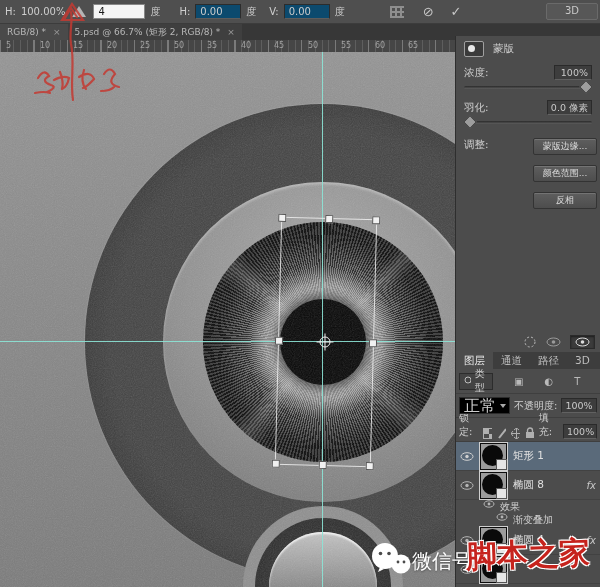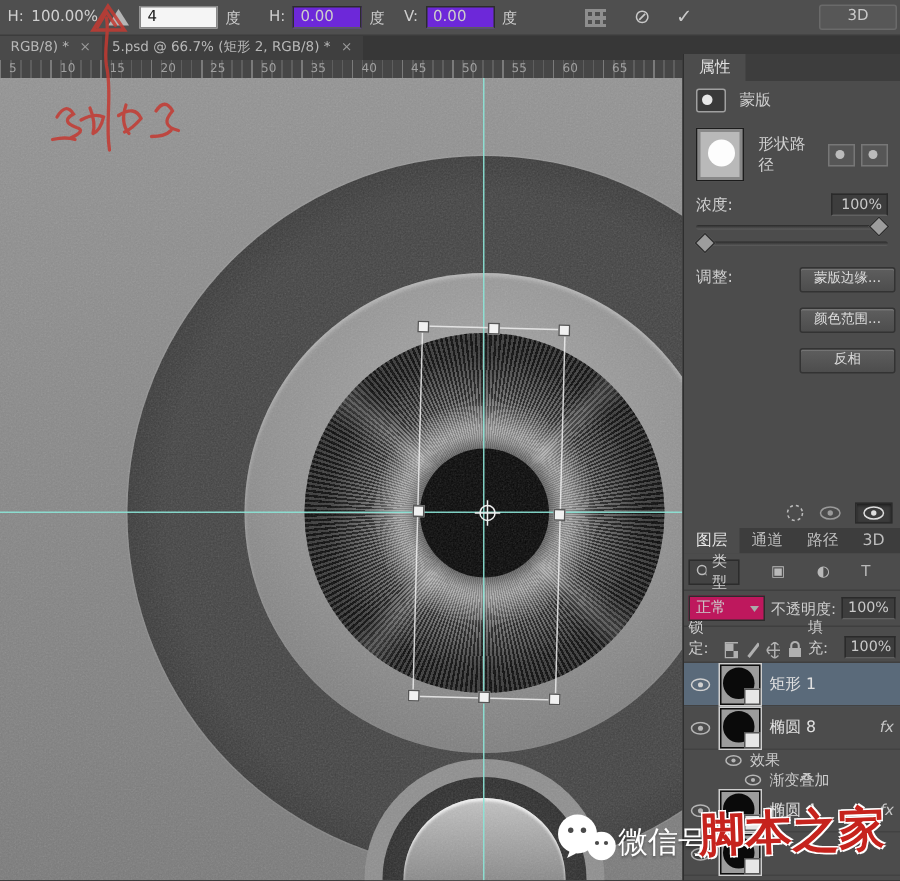--- a/index.html
+++ b/index.html
@@ -3,21 +3,21 @@
 <meta charset="utf-8">
 <style>
   html,body{margin:0;padding:0;background:#222;}
   .app{position:relative;width:600px;height:587px;overflow:hidden;background:#4f4f4f;
        font-family:"DejaVu Sans","Liberation Sans",sans-serif;color:#d4d4d4;font-size:11px;}
 
   
   .optbar{position:absolute;left:0;top:0;width:600px;height:24px;background:#4f4f4f;
           border-bottom:1px solid #3c3c3c;display:flex;align-items:center;gap:5px;padding:0 5px;box-sizing:border-box;}
   .optlabel{color:#cfcfcf;font-size:10px;}
-  .fld{background:#6d28d9;border:1px solid #2c2c2c;border-bottom-color:#5d5d5d;height:13px;line-height:13px;
+  .fld{background:#0c4a6e;border:1px solid #2c2c2c;border-bottom-color:#5d5d5d;height:13px;line-height:13px;
        padding:0 4px;color:#ccc;font-size:10px;min-width:36px;}
   .fld.active{background:#f5f5f5;color:#1a1a1a;border-color:#888;}
   .angle-icon{width:0;height:0;border-left:7px solid transparent;border-right:7px solid transparent;
               border-bottom:11px solid #b5b5b5;margin:0 2px;}
   .icon-btn{color:#c9c9c9;font-size:13px;line-height:20px;padding:0 6px;}
   .interp-icon{width:14px;height:12px;margin:0 8px;background:
      repeating-linear-gradient(90deg,#aaa 0 2px,transparent 2px 5px),
      repeating-linear-gradient(0deg,#aaa 0 2px,transparent 2px 5px);opacity:.7;}
   .btn3d{position:absolute;right:2px;top:3px;width:50px;height:15px;border:1px solid #6a6a6a;border-radius:2px;
          background:#575757;text-align:center;line-height:14px;font-size:10px;color:#c9c9c9;}
@@ -117,33 +117,33 @@
   
   .lhead{position:absolute;top:316px;left:0;right:0;height:17px;background:#3d3d3d;display:flex;}
   .ltab{padding:0 8px;line-height:17px;font-size:10.5px;color:#bdbdbd;}
   .ltab.active{background:#4c4c4c;color:#e4e4e4;}
   .lbody{position:absolute;top:333px;left:0;right:0;bottom:0;background:#4c4c4c;}
   .frow{height:20px;display:flex;align-items:center;padding:2px 3px;gap:21px;border-bottom:1px solid #3f3f3f;}
   .fbox{display:flex;align-items:center;gap:4px;border:1px solid #2c2c2c;background:#434343;height:15px;
         padding:0 4px;font-size:10px;color:#ccc;}
   .ficon{color:#b9b9b9;font-size:10px;width:12px;text-align:center;}
   .brow{display:flex;align-items:center;gap:4px;padding:2px 3px;height:19px;border-bottom:1px solid #3f3f3f;}
-  .bsel{border:1px solid #2c2c2c;background:#be185d;height:15px;line-height:15px;padding:0 13px 0 4px;
-        font-size:10px;color:#ccc;position:relative;min-width:32px;}
+  .bsel{border:1px solid #2c2c2c;background:#000000;height:15px;line-height:15px;padding:0 13px 0 4px;
+        font-size:16px;color:#ccc;position:relative;min-width:32px;}
   .bsel::after{content:"";position:absolute;right:3px;top:6px;border-left:3px solid transparent;
         border-right:3px solid transparent;border-top:4px solid #aaa;}
   .lockrow{display:flex;align-items:flex-end;gap:5px;padding:2px 3px;height:19px;border-bottom:1px solid #3f3f3f;}
   .lrow{display:flex;align-items:center;height:28px;gap:6px;padding:0 4px;border-bottom:1px solid #424242;}
   .lrow.selected{background:#5a6a7a;}
   .lthumb{width:25px;height:25px;background:#9c9c9c;border:1px solid #0d0d0d;box-shadow:0 0 0 1px #cfcfcf;position:relative;flex:none;}
   .lthumb::before{content:"";position:absolute;left:1px;top:1px;width:21px;height:21px;border-radius:50%;background:#0a0a0a;}
   .lthumb::after{content:"";position:absolute;right:-1px;bottom:-1px;width:9px;height:9px;background:#e6e6e6;border:1px solid #555;}
   .lname{font-size:10.5px;color:#e0e0e0;}
   .fx{margin-left:auto;font-size:10px;font-style:italic;color:#c7c7c7;}
-  .erow{display:flex;align-items:center;height:13px;gap:5px;padding-left:27px;font-size:10px;color:#cdcdcd;}
+  .erow{display:flex;align-items:flex-start;height:13px;gap:5px;padding-left:27px;font-size:10px;color:#cdcdcd;}
   .erow.deep{padding-left:40px;}
   svg.ic{display:block;}
 </style>
 </head>
 <body>
 
 <div class="app">
 
   <div class="optbar">
     <span class="optlabel">H:</span>
@@ -230,46 +230,39 @@
       <path d="M73 100 C70 82 75 62 71 44 C69 32 73 22 71 12"></path>
       <path d="M65 18 L71 8 L77 17"></path>
       <path d="M38 78 q6 -10 11 -2 q-9 5 2 9 q7 2 -4 7 M35 93 q9 -2 15 0"></path>
       <path d="M60 72 q4 10 2 17 M54 80 q9 -5 15 -2 q-2 9 -7 11"></path>
       <path d="M84 70 q-4 12 2 19 M79 77 q11 -7 15 2 q-6 7 -11 9"></path>
       <path d="M104 74 q6 -9 11 0 q-9 10 4 13 M101 91 q9 0 13 -4"></path>
     </g>
   </svg>
 
   <div class="rpanel">
-    <div class="phead">
-      <span class="ptab">属性</span>
-    </div>
 
     <div class="prow">
       <span class="mask-ico"></span>
       <span class="plabel">蒙版</span>
     </div>
 
-    <div class="prow">
-      <span class="thumb"></span>
-      <span class="plabel">形状路径</span>
-      <span style="margin-left:auto;display:flex;gap:4px">
-        <span class="mini"></span>
-        <span class="mini"></span>
-      </span>
-    </div>
 
     <div class="srow">
       <span class="plabel">浓度:</span>
       <span class="val">100%</span>
     </div>
     <div class="slider">
       <span class="sknob" style="right:1px"></span>
     </div>
 
+    <div class="srow">
+      <span class="plabel">羽化:</span>
+      <span class="val">0.0 像素</span>
+    </div>
     <div class="slider">
       <span class="sknob" style="left:1px"></span>
     </div>
 
     <div class="arow">
       <span class="plabel">调整:</span>
       <span class="btncol">
         <span class="pbtn">蒙版边缘...</span>
         <span class="pbtn">颜色范围...</span>
         <span class="pbtn">反相</span>

